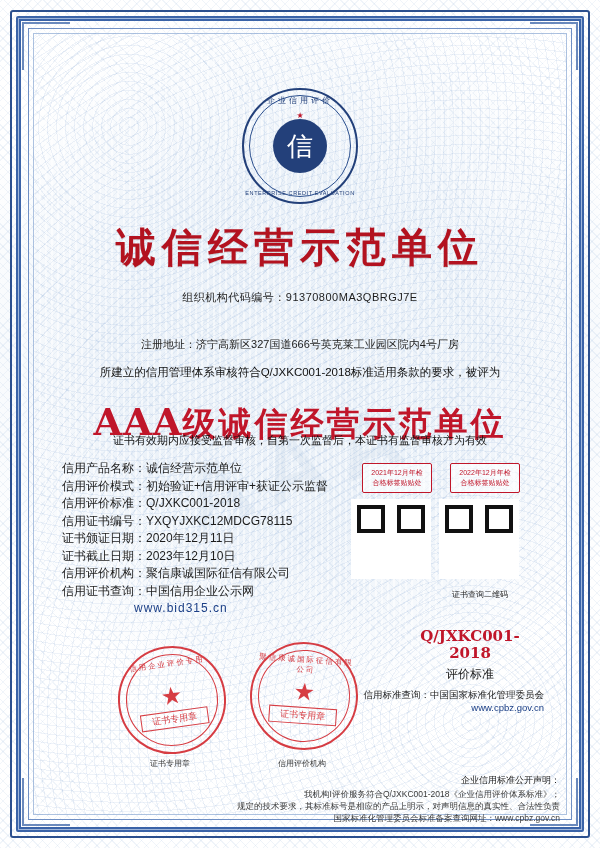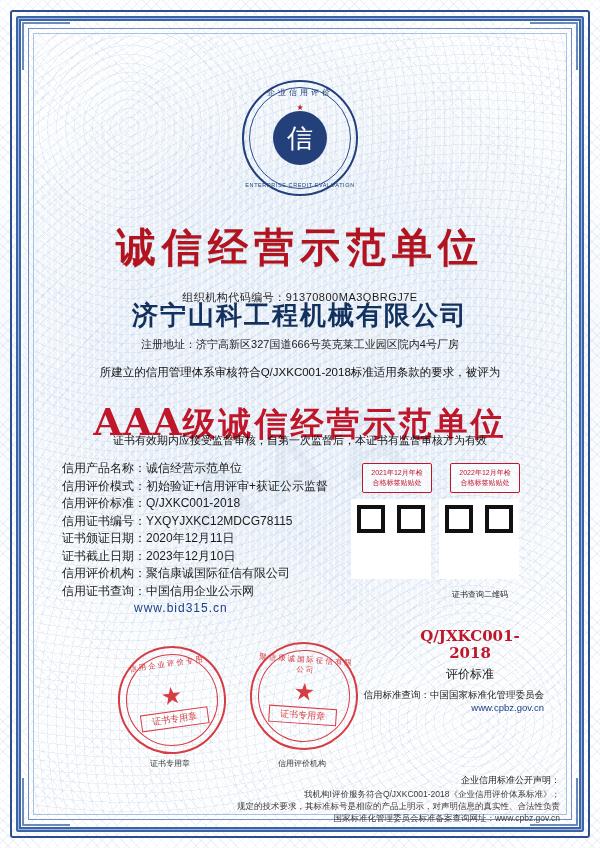--- a/index.html
+++ b/index.html
@@ -54,21 +54,21 @@
   .corner{position:absolute;width:46px;height:46px;border:2px solid #3a63a8;opacity:.75;}
   .c-tl{left:22px;top:22px;border-right:none;border-bottom:none;}
   .c-tr{right:22px;top:22px;border-left:none;border-bottom:none;}
   .c-bl{left:22px;bottom:22px;border-right:none;border-top:none;}
   .c-br{right:22px;bottom:22px;border-left:none;border-top:none;}
 
   .content{position:absolute;left:40px;top:40px;right:40px;bottom:40px;}
 
   
   .emblem{
-    position:absolute;left:50%;top:40px;transform:translateX(-50%);
+    position:absolute;left:50%;top:48px;transform:translateX(-50%);
     width:116px;height:116px;
   }
   .emblem .ring{
     position:absolute;inset:0;border-radius:50%;
     border:2px solid #23407a;
   }
   .emblem .ring2{
     position:absolute;inset:7px;border-radius:50%;
     border:1px solid #2b4f8e;
   }
@@ -238,21 +238,20 @@
       <div class="ring"></div>
       <div class="ring2"></div>
       <div class="arc-top">企业信用评价</div>
       <div class="star">★</div>
       <div class="core">信</div>
       <div class="arc-bot">ENTERPRISE CREDIT EVALUATION</div>
     </div>
 
     <div class="title">诚信经营示范单位</div>
     <div class="subline">组织机构代码编号：91370800MA3QBRGJ7E</div>
-    <div class="company">济宁山科工程机械有限公司</div>
     <div class="addr">注册地址：济宁高新区327国道666号英克莱工业园区院内4号厂房</div>
     <div class="statement">所建立的信用管理体系审核符合Q/JXKC001-2018标准适用条款的要求，被评为</div>
 
     <div class="grade">
       <span class="aaa">AAA</span><span>级诚信经营示范单位</span>
     </div>
 
     <div class="valid">证书有效期内应接受监督审核，自第一次监督后，本证书有监督审核方为有效</div>
 
     <div class="info">

